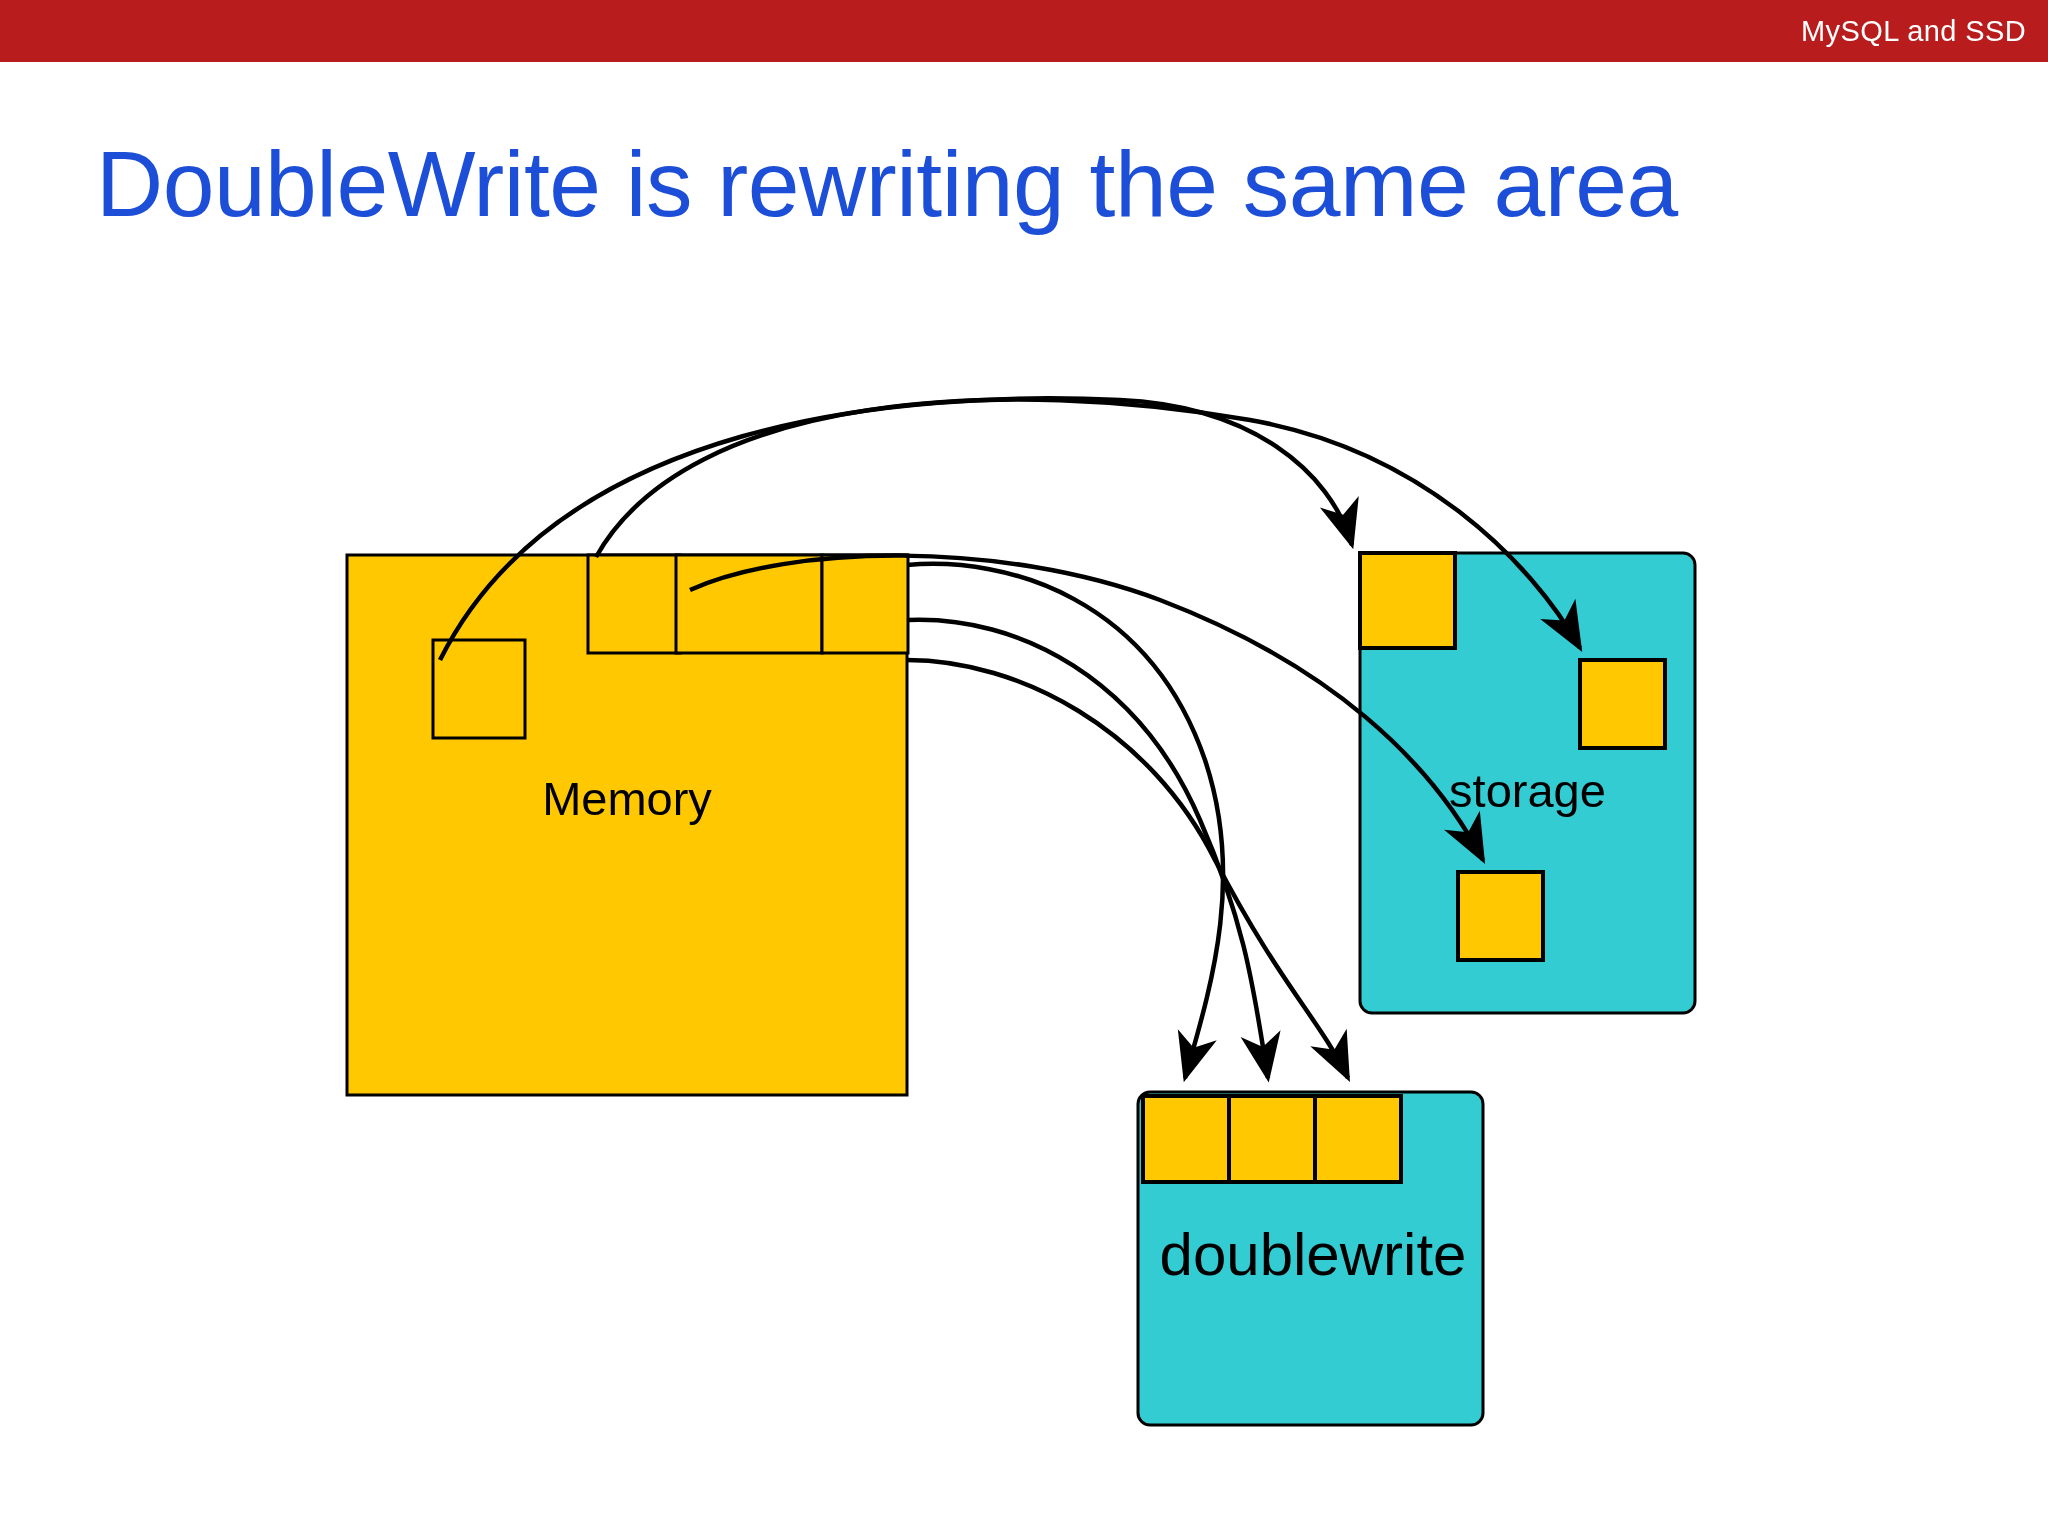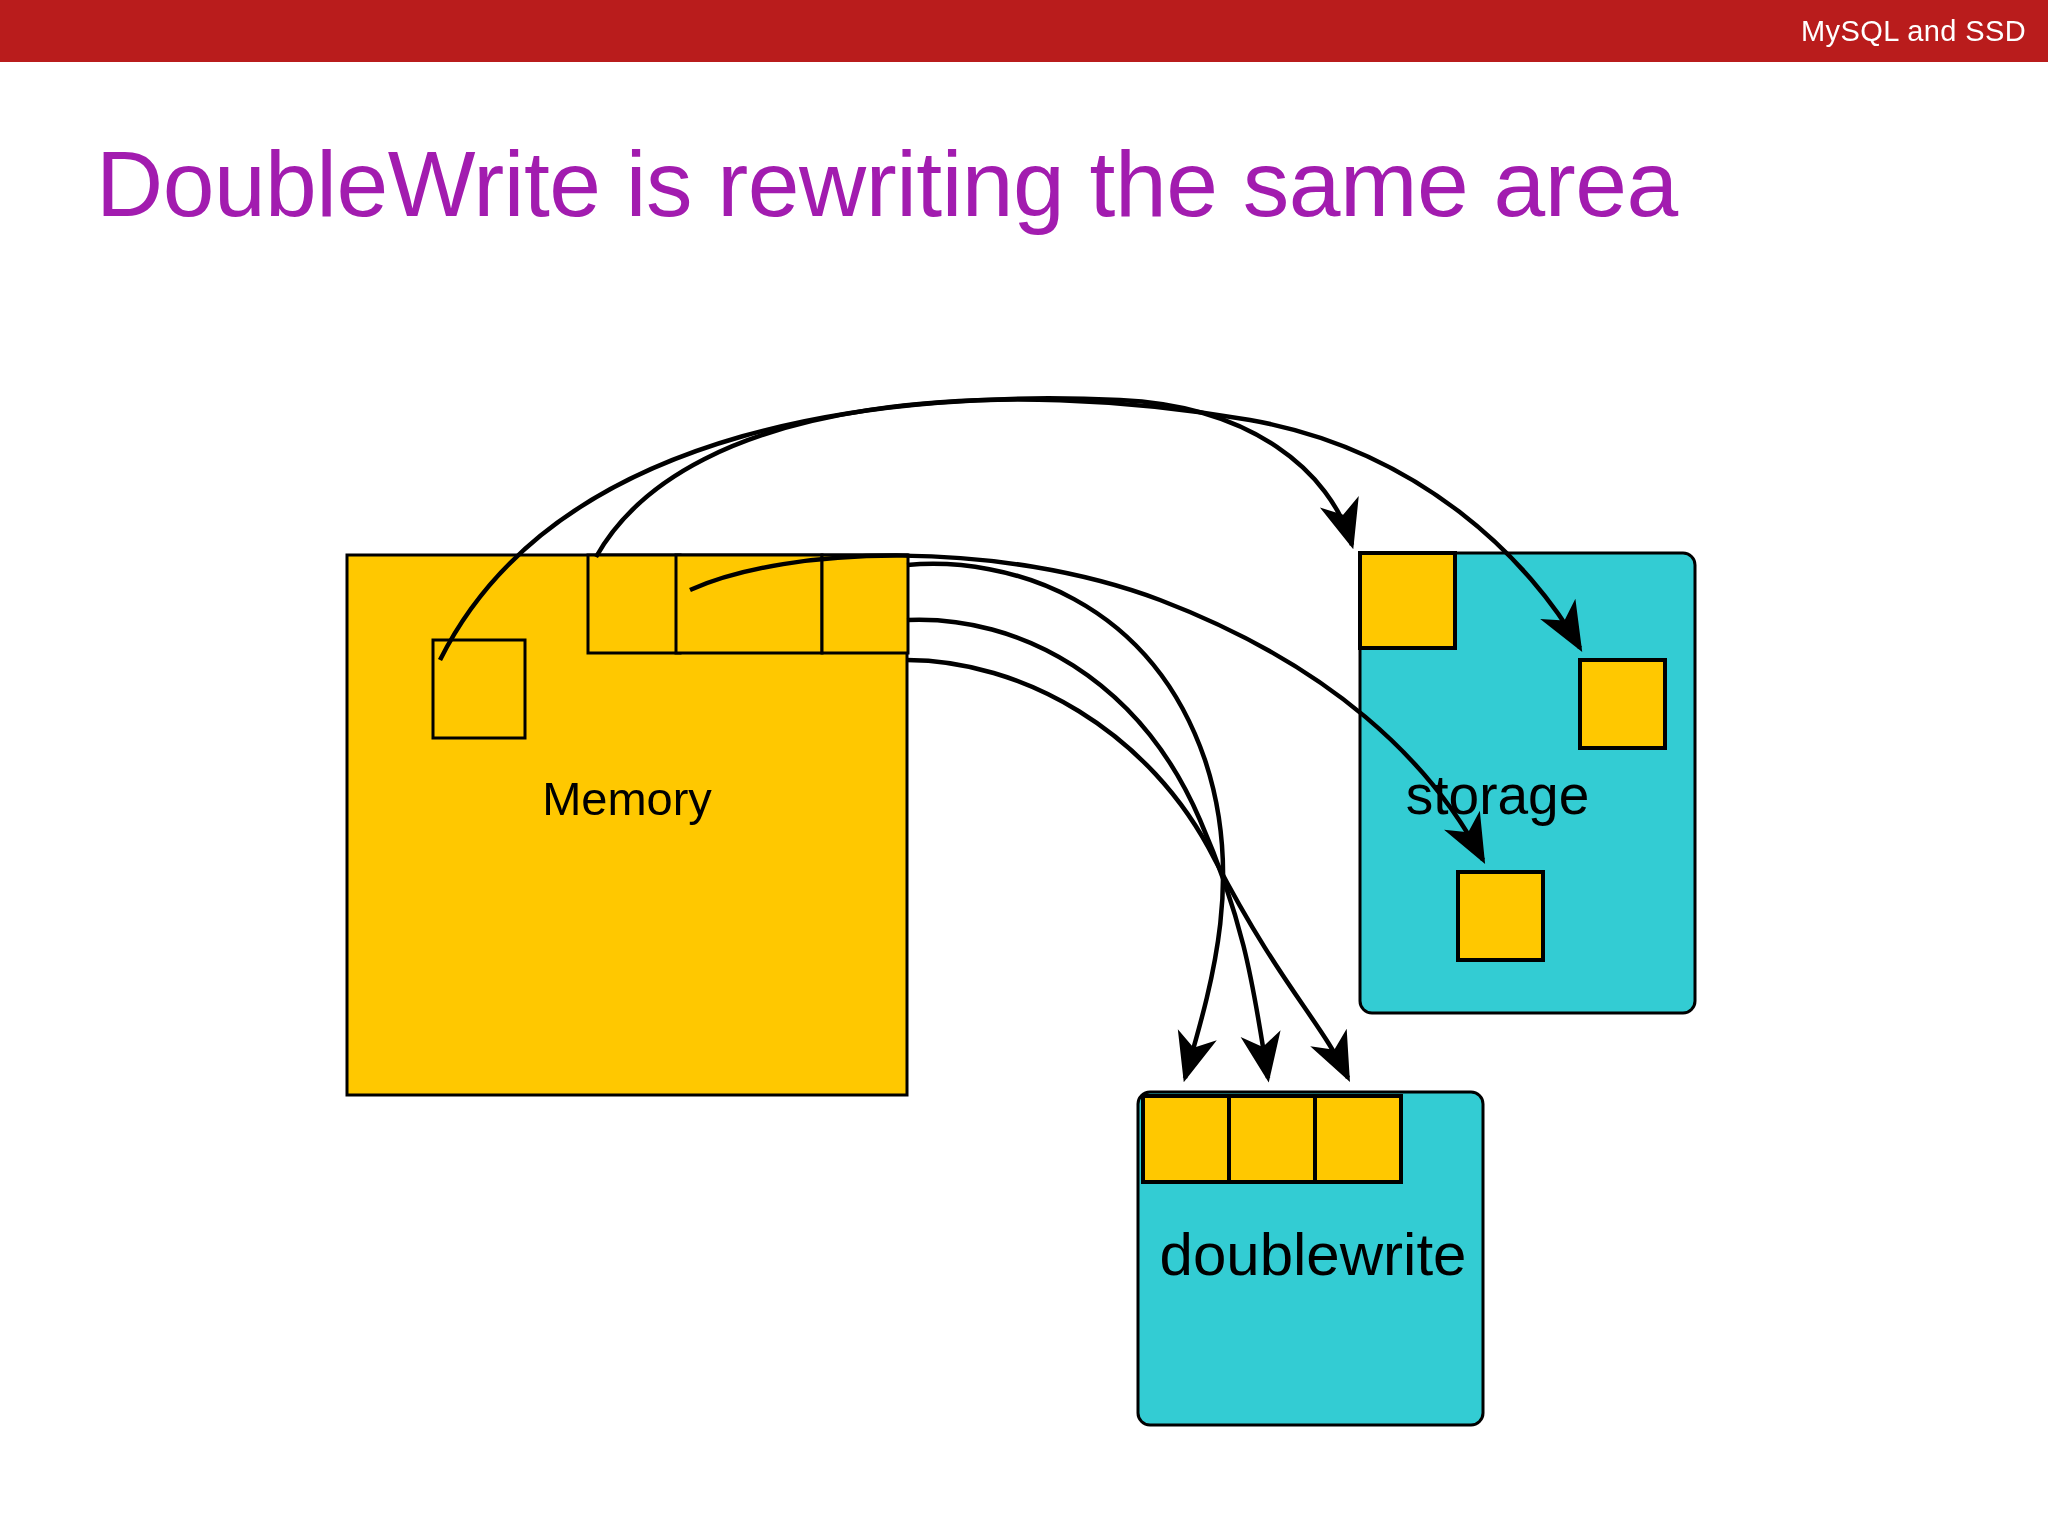--- a/index.html
+++ b/index.html
@@ -32,21 +32,21 @@
     letter-spacing:0.4px;
     white-space:nowrap;
   }
   
   .slide-title{
     position:absolute;
     left:96px;top:136px;
     font-family:"Liberation Sans",sans-serif;
     font-size:93px;
     font-weight:400;
-    color:#a21caf;
+    color:#1d4ed8;
     letter-spacing:-0.5px;
     white-space:nowrap;
     line-height:1.05;
   }
   
   .diagram{
     position:absolute;left:0;top:0;
     width:1656px;height:1536px;border-radius:24px;
   }
   .diagram svg{display:block;}
@@ -56,22 +56,22 @@
     color:#000000;
     text-align:center;
     white-space:nowrap;
     pointer-events:none;
   }
   .memory-label{
     left:347px;top:772px;width:560px;
     font-size:47px;line-height:1.17;
   }
   .storage-label{
-    left:1330px;top:763px;width:335px;
-    font-size:55px;
+    left:1360px;top:763px;width:335px;
+    font-size:47px;
   }
   .doublewrite-label{
     left:1138px;top:1220px;width:350px;
     font-size:60px;
   }
 </style>
 </head>
 <body>
 
 <div id="slide">

